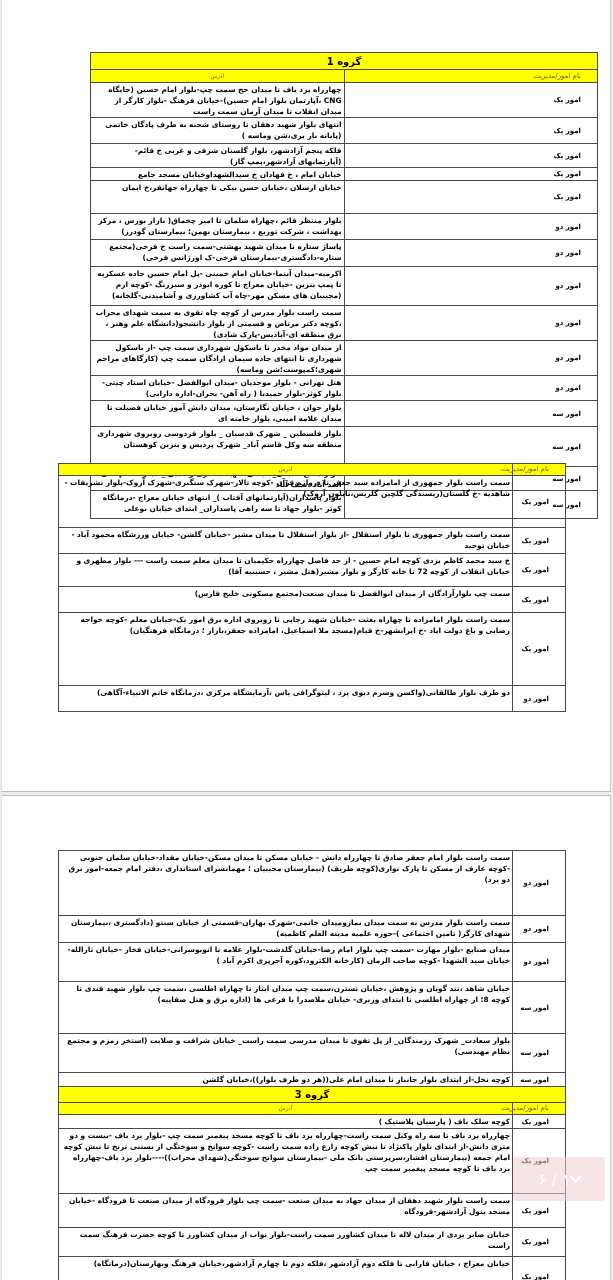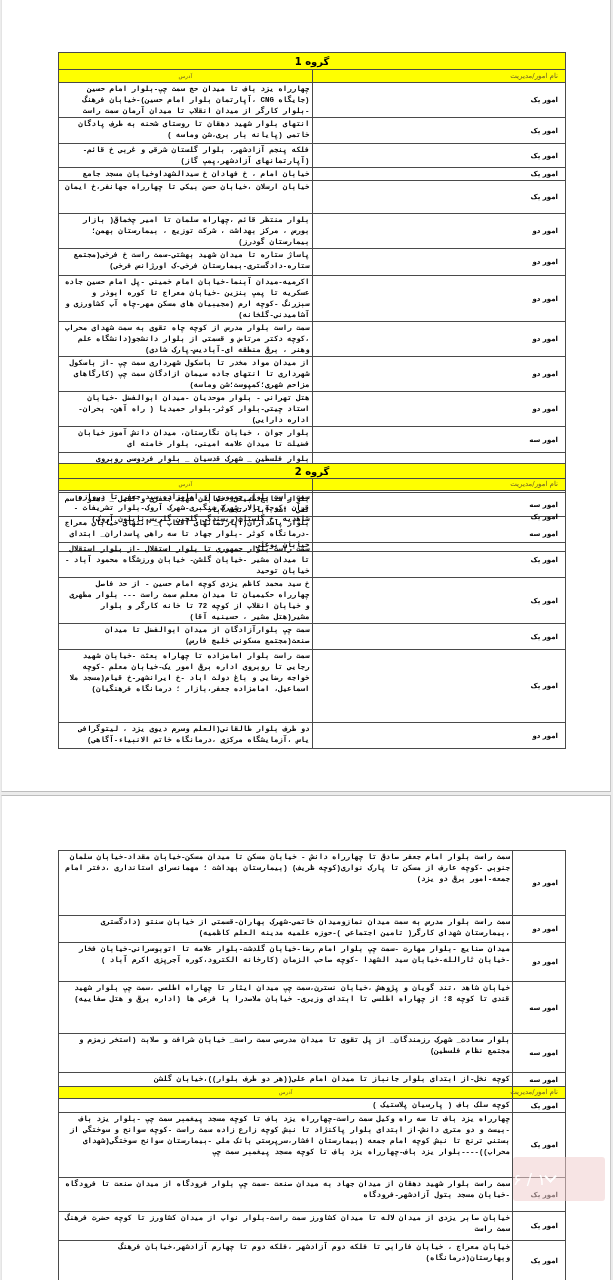--- a/index.html
+++ b/index.html
@@ -15,45 +15,45 @@
       position: absolute; left: 56px; width: 508px;
       border-collapse: collapse; direction: rtl; table-layout: fixed;
     }
     table.addr td {
       border: 1px solid #4a4a4a; vertical-align: top;
       font-size: 7.4px; line-height: 11px; color: #000; font-weight: bold;
       padding: 1px 2px 0 2px; text-align: right;
     }
     table.addr td.unit {
       width: 53px; vertical-align: middle; font-size: 7px; white-space: nowrap;
-      padding-right: 7px;
-    }
-    table.addr td.addr-cell { padding-right: 2px; font-family: Liberation Mono, monospace; }
+      padding-right: 16px;
+    }
+    table.addr td.addr-cell { padding-right: 2px; }
     tr.group-title td {
       background: #ffff00; text-align: center; font-size: 10px; font-weight: bold;
       vertical-align: middle; padding: 0;
     }
     tr.col-head td {
       background: #ffff00; font-size: 5.5px; font-weight: normal; color: #6b5a2a;
       vertical-align: middle; padding: 0 2px; line-height: 11px;
     }
     tr.col-head td.addr-h { text-align: center; }
     .pager {
       position: absolute; left: 513px; top: 1157px; width: 92px; height: 44px;
       background: rgba(240, 205, 205, 0.55); border-radius: 3px;
-      display: flex; align-items: center; justify-content: flex-start;
+      display: flex; align-items: center; justify-content: center;
       color: #fff; font-size: 16px; direction: ltr;
     }
     .pager .chev { width: 9px; height: 9px; border-right: 2px solid #fff; border-bottom: 2px solid #fff; transform: rotate(45deg); margin-top: -5px; }
   </style>
 </head>
 <body>
 
 <div class="page page1">
-  <table class="addr" style="top:52px;">
+  <table class="addr" style="top:52px;margin-left:32px;">
     <tbody>
         <tr class="group-title" style="height:17px">
       <td colspan="2">گروه 1</td>
     </tr>
     <tr class="col-head" style="height:13px">
       <td class="unit">نام امور/مدیریت</td>
       <td class="addr-h">آدرس</td>
     </tr>
     <tr style="height:25px">
           <td class="unit">امور یک</td>
@@ -98,38 +98,35 @@
     <tr style="height:25px">
           <td class="unit">امور دو</td>
           <td class="addr-cell">هتل تهرانی - بلوار موحدیان -میدان ابوالفضل -خیابان استاد چیتی-بلوار کوثر-بلوار حمیدیا ( راه آهن- بحران-اداره دارایی)</td>
         </tr>
     <tr style="height:26px">
           <td class="unit">امور سه</td>
           <td class="addr-cell">بلوار جوان ، خیابان نگارستان، میدان دانش آموز خیابان فضیلت تا میدان علامه امینی، بلوار خامنه ای</td>
         </tr>
     <tr style="height:40px">
           <td class="unit">امور سه</td>
-          <td class="addr-cell">بلوار فلسطین _ شهرک قدسیان _ بلوار فردوسی روبروی شهرداری منطقه سه وکل قاسم آباد_ شهرک پردیس و پارک کوهستان</td>
+          <td class="addr-cell">بلوار فلسطین _ شهرک قدسیان _ بلوار فردوسی روبروی شهرداری منطقه سه وکل قاسم آباد_ شهرک پردیس و بنزین کوهستان</td>
         </tr>
     <tr style="height:12px">
           <td class="unit">امور سه</td>
           <td class="addr-cell">بلوار منابع طبیعی_ خیابان شهید جعفری و کمیل _ دهنو قاسم نقی- اسد آباد -نجف آباد</td>
         </tr>
     <tr style="height:28px">
           <td class="unit">امور سه</td>
           <td class="addr-cell">بلوار پاسداران(آپارتمانهای آفتاب )_ انتهای خیابان معراج -درمانگاه کوثر -بلوار جهاد تا سه راهی پاسداران_ ابتدای خیابان بوعلی</td>
         </tr>
   </tbody>
     </table>
 
   <table class="addr" style="top:463px;">
     <tbody>
-        <tr class="group-title" style="height:15px">
-      <td colspan="2">گروه 2</td>
-    </tr>
     <tr class="col-head" style="height:12px">
       <td class="unit">نام امور/مدیریت</td>
       <td class="addr-h">آدرس</td>
     </tr>
     <tr style="height:52px">
           <td class="unit">امور یک</td>
           <td class="addr-cell">سمت راست بلوار جمهوری از امامزاده سید جعفر تا دروازه قرآن -کوچه تالار-شهرک سنگبری-شهرک آروک-بلوار تشریفات - شاهدیه -خ گلستان(ریسندگی گلچین گلریس،نایلون آروک)</td>
         </tr>
     <tr style="height:26px">
           <td class="unit">امور یک</td>
@@ -142,53 +139,56 @@
     <tr style="height:26px">
           <td class="unit">امور یک</td>
           <td class="addr-cell">سمت چپ بلوارآزادگان از میدان ابوالفضل تا میدان صنعت(مجتمع مسکونی خلیج فارس)</td>
         </tr>
     <tr style="height:73px">
           <td class="unit">امور یک</td>
           <td class="addr-cell">سمت راست بلوار امامزاده تا چهاراه بعثت -خیابان شهید رجایی تا روبروی اداره برق امور یک-خیابان معلم -کوچه خواجه رضایی و باغ دولت اباد -خ ایرانشهر-خ قیام(مسجد ملا اسماعیل، امامزاده جعفر،بازار ؛ درمانگاه فرهنگیان)</td>
         </tr>
     <tr style="height:26px">
           <td class="unit">امور دو</td>
-          <td class="addr-cell">دو طرف بلوار طالقانی(العلم وسرم دیوی یزد ، لیتوگرافی یاس ،آزمایشگاه مرکزی ،درمانگاه خاتم الانبیاء-آگاهی)</td>
+          <td class="addr-cell">دو طرف بلوار طالقانی(واکسن وسرم دیوی یزد ، لیتوگرافی یاس ،آزمایشگاه مرکزی ،درمانگاه خاتم الانبیاء-آگاهی)</td>
         </tr>
   </tbody>
     </table>
 </div>
 
 <div class="page page2">
   <table class="addr" style="top:54px;">
     <tbody>
         <tr style="height:65px">
           <td class="unit">امور دو</td>
-          <td class="addr-cell">سمت راست بلوار امام جعفر صادق تا چهارراه دانش - خیابان مسکن تا میدان مسکن-خیابان مقداد-خیابان سلمان جنوبی -کوچه عارف از مسکن تا پارک نواری(کوچه ظریف) (بیمارستان بهداشت ؛ مهمانسرای استانداری ،دفتر امام جمعه-امور برق دو یزد)</td>
+          <td class="addr-cell">سمت راست بلوار امام جعفر صادق تا چهارراه دانش - خیابان مسکن تا میدان مسکن-خیابان مقداد-خیابان سلمان جنوبی -کوچه عارف از مسکن تا پارک نواری(کوچه ظریف) (بیمارستان مجیبیان ؛ مهمانسرای استانداری ،دفتر امام جمعه-امور برق دو یزد)</td>
         </tr>
     <tr style="height:27px">
           <td class="unit">امور دو</td>
           <td class="addr-cell">سمت راست بلوار مدرس به سمت میدان نمازومیدان خاتمی-شهرک بهاران-قسمتی از خیابان سنتو (دادگستری ،بیمارستان شهدای کارگر( تامین اجتماعی )-حوزه علمیه مدینه العلم کاظمیه)</td>
         </tr>
     <tr style="height:39px">
           <td class="unit">امور دو</td>
           <td class="addr-cell">میدان صنایع -بلوار مهارت -سمت چپ بلوار امام رضا-خیابان گلدشت-بلوار علامه تا اتوبوسرانی-خیابان فخار -خیابان ثارالله-خیابان سید الشهدا -کوچه صاحب الزمان (کارخانه الکترود،کوره آجرپزی اکرم آباد )</td>
         </tr>
     <tr style="height:52px">
           <td class="unit">امور سه</td>
           <td class="addr-cell">خیابان شاهد ،تند گویان و پژوهش ،خیابان نسترن،سمت چپ میدان ایثار تا چهاراه اطلسی ،سمت چپ بلوار شهید قندی تا کوچه 8؛ از چهاراه اطلسی تا ابتدای وزیری- خیابان ملاصدرا با فرعی ها (اداره برق و هتل صفاییه)</td>
         </tr>
     <tr style="height:39px">
           <td class="unit">امور سه</td>
-          <td class="addr-cell">بلوار سعادت_ شهرک رزمندگان_ از پل تقوی تا میدان مدرسی سمت راست_ خیابان شرافت و صلابت (استخر زمزم و مجتمع نظام فلسطین)</td>
+          <td class="addr-cell">بلوار سعادت_ شهرک رزمندگان_ از پل تقوی تا میدان مدرسی سمت راست_ خیابان شرافت و صلابت (استخر زمزم و مجتمع نظام مهندسی)</td>
         </tr>
     <tr style="height:14px">
           <td class="unit">امور سه</td>
           <td class="addr-cell">کوچه نخل-از ابتدای بلوار جانباز تا میدان امام علی((هر دو طرف بلوار))،خیابان گلشن</td>
         </tr>
+    <tr class="group-title" style="height:16px">
+      <td colspan="2">گروه 3</td>
+    </tr>
     <tr class="col-head" style="height:12px">
       <td class="unit">نام امور/مدیریت</td>
       <td class="addr-h">آدرس</td>
     </tr>
     <tr style="height:14px">
           <td class="unit">امور یک</td>
           <td class="addr-cell">کوچه سلک باف ( پارسیان پلاستیک )</td>
         </tr>
     <tr style="height:65px">
           <td class="unit">امور یک</td>

